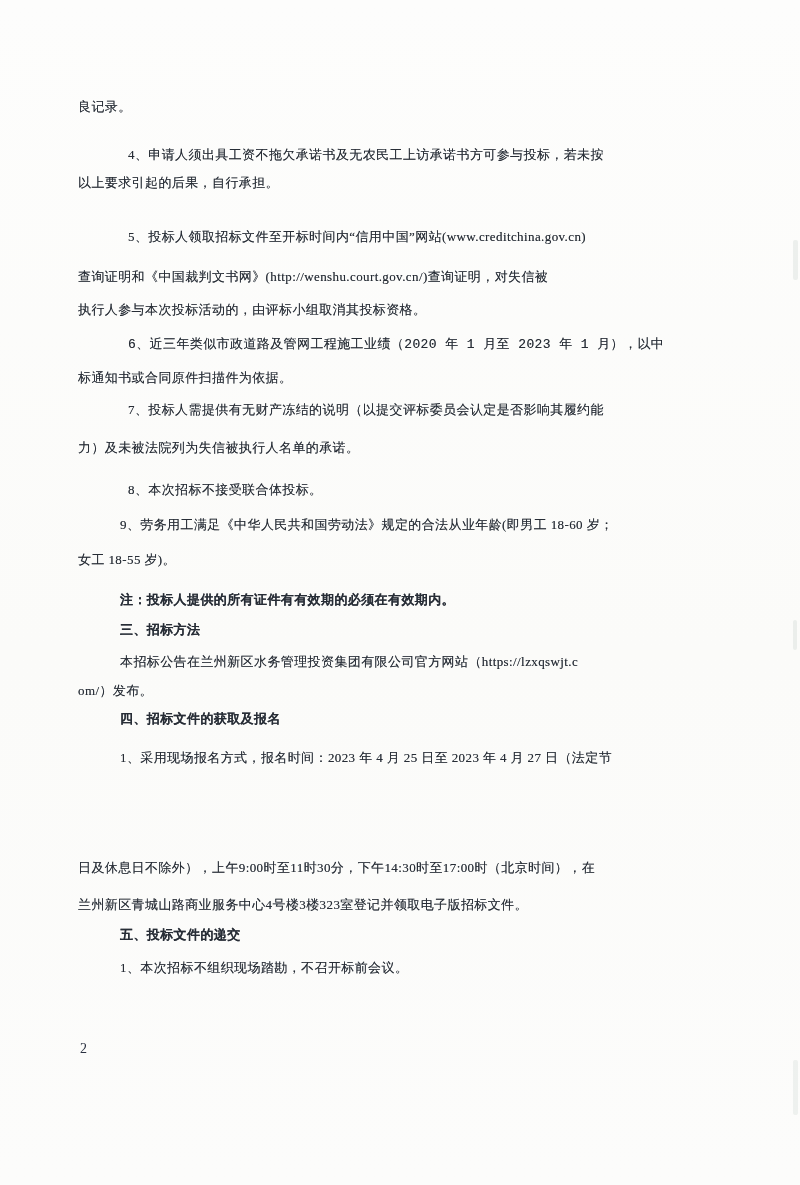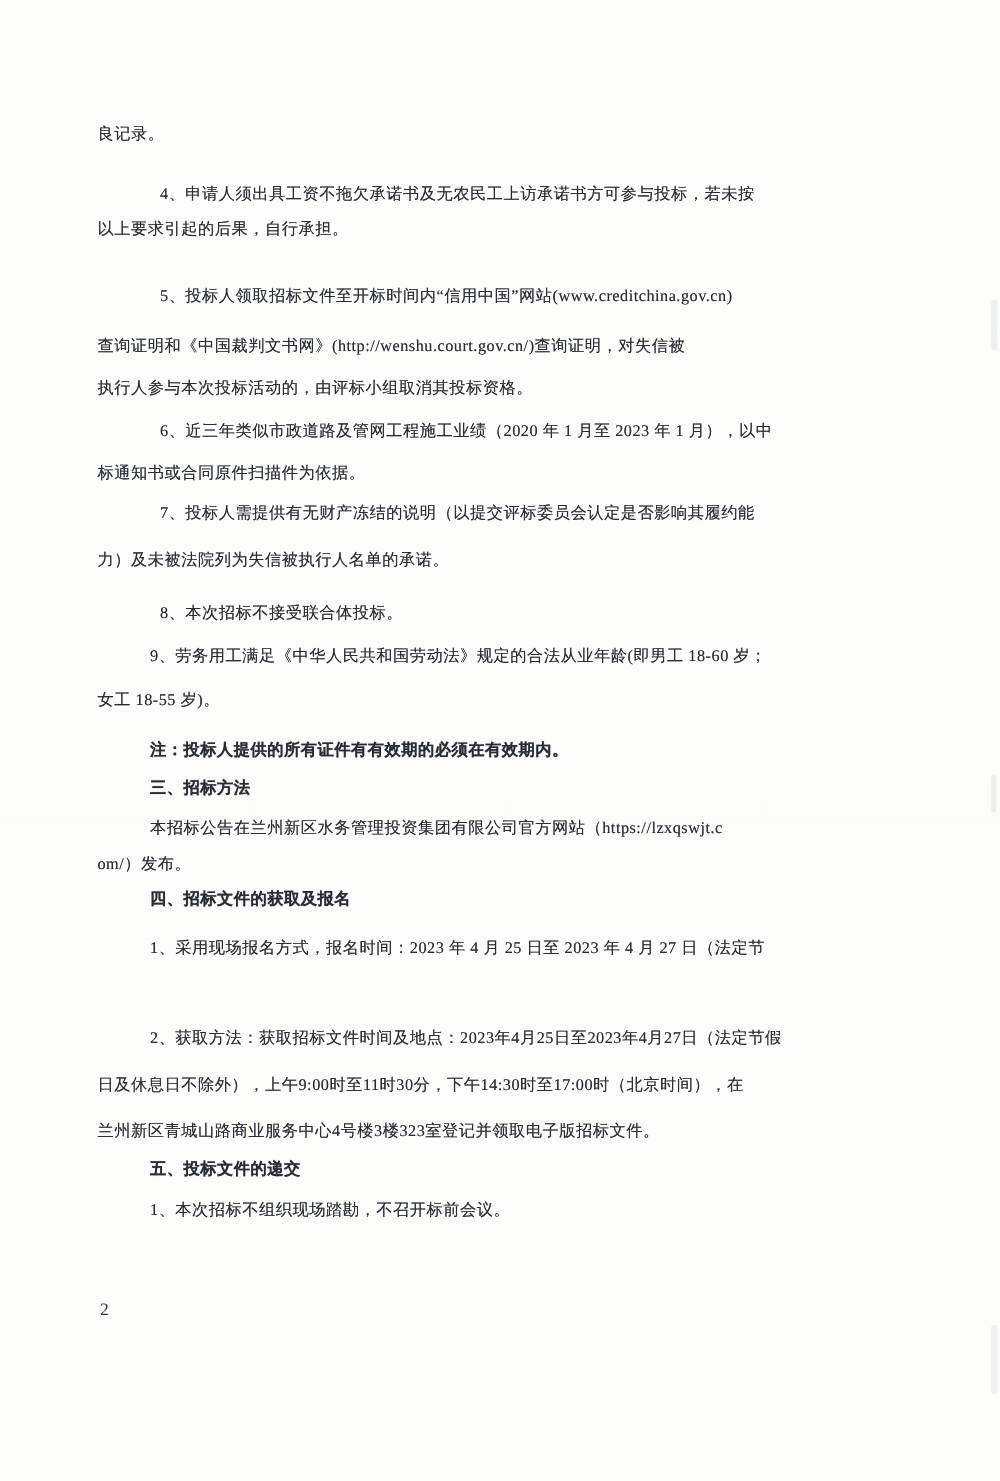--- a/index.html
+++ b/index.html
@@ -53,41 +53,40 @@
 
   <div class="ln" style="left:78px;  top:96px;">良记录。</div>
 
   <div class="ln" style="left:128px; top:144px;">4、申请人须出具工资不拖欠承诺书及无农民工上访承诺书方可参与投标，若未按</div>
   <div class="ln" style="left:78px;  top:172px;">以上要求引起的后果，自行承担。</div>
 
   <div class="ln" style="left:128px; top:226px;">5、投标人领取招标文件至开标时间内“信用中国”网站(www.creditchina.gov.cn)</div>
   <div class="ln" style="left:78px;  top:266px;">查询证明和《中国裁判文书网》(http://wenshu.court.gov.cn/)查询证明，对失信被</div>
   <div class="ln" style="left:78px;  top:299px;">执行人参与本次投标活动的，由评标小组取消其投标资格。</div>
 
-  <div class="ln" style="left:128px; top:334px;">6、近三年类似市政道路及管网工程施工业绩（2020 年 1 月至 2023 年 1 月），以中</div>
+  <div class="ln" style="left:128px; top:334px;font-family:Liberation Mono, monospace;">6、近三年类似市政道路及管网工程施工业绩（2020 年 1 月至 2023 年 1 月），以中</div>
   <div class="ln" style="left:78px;  top:367px;">标通知书或合同原件扫描件为依据。</div>
 
   <div class="ln" style="left:128px; top:399px;">7、投标人需提供有无财产冻结的说明（以提交评标委员会认定是否影响其履约能</div>
   <div class="ln" style="left:78px;  top:437px;">力）及未被法院列为失信被执行人名单的承诺。</div>
 
   <div class="ln" style="left:128px; top:479px;">8、本次招标不接受联合体投标。</div>
 
   <div class="ln" style="left:120px; top:514px;">9、劳务用工满足《中华人民共和国劳动法》规定的合法从业年龄(即男工 18-60 岁；</div>
   <div class="ln" style="left:78px;  top:549px;">女工 18-55 岁)。</div>
 
   <div class="ln b" style="left:120px; top:589px;">注：投标人提供的所有证件有有效期的必须在有效期内。</div>
 
   <div class="ln b" style="left:120px; top:619px;">三、招标方法</div>
   <div class="ln" style="left:120px; top:651px;">本招标公告在兰州新区水务管理投资集团有限公司官方网站（https://lzxqswjt.c</div>
   <div class="ln" style="left:78px;  top:680px;">om/）发布。</div>
 
   <div class="ln b" style="left:120px; top:708px;">四、招标文件的获取及报名</div>
   <div class="ln" style="left:120px; top:747px;">1、采用现场报名方式，报名时间：2023 年 4 月 25 日至 2023 年 4 月 27 日（法定节</div>
 
-  <div class="ln" style="left:120px; top:819px;">2、获取方法：获取招标文件时间及地点：2023年4月25日至2023年4月27日（法定节假</div>
   <div class="ln" style="left:78px;  top:857px;">日及休息日不除外），上午9:00时至11时30分，下午14:30时至17:00时（北京时间），在</div>
   <div class="ln" style="left:78px;  top:894px;">兰州新区青城山路商业服务中心4号楼3楼323室登记并领取电子版招标文件。</div>
 
   <div class="ln b" style="left:120px; top:924px;">五、投标文件的递交</div>
   <div class="ln" style="left:120px; top:957px;">1、本次招标不组织现场踏勘，不召开标前会议。</div>
 
   <div class="pagenum">2</div>
 
   <div class="artifact a1"></div>
   <div class="artifact a2"></div>

